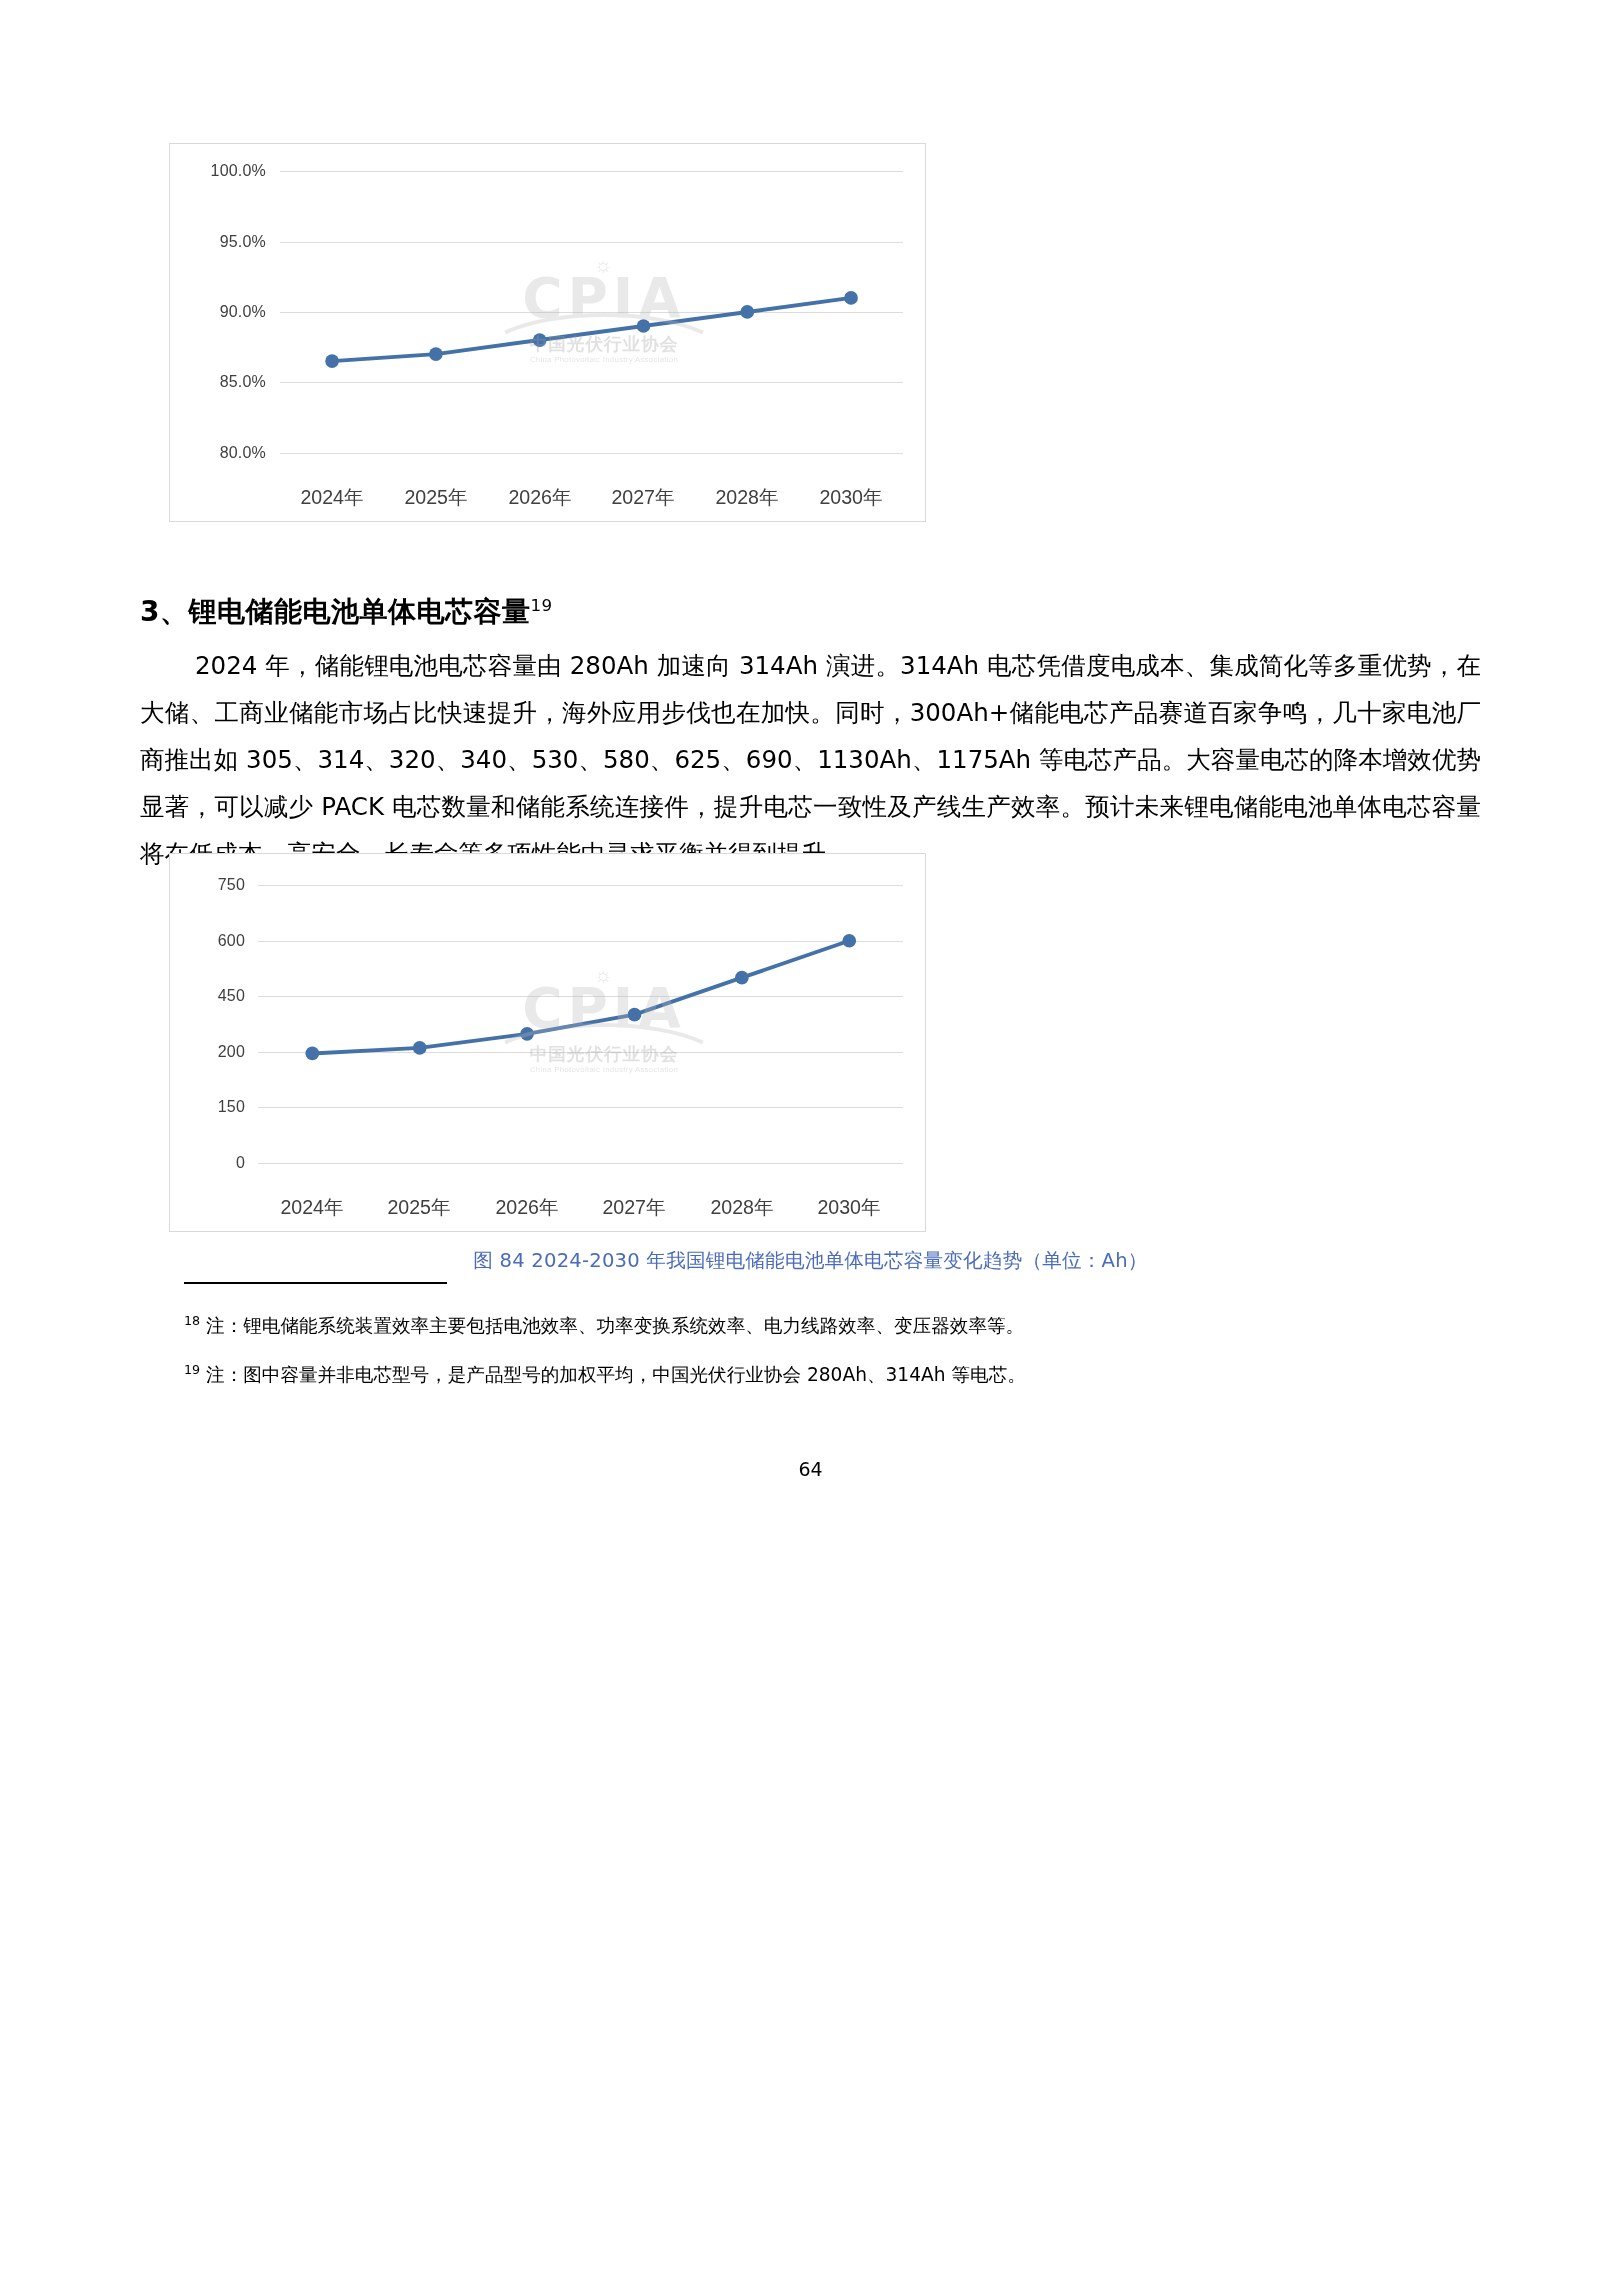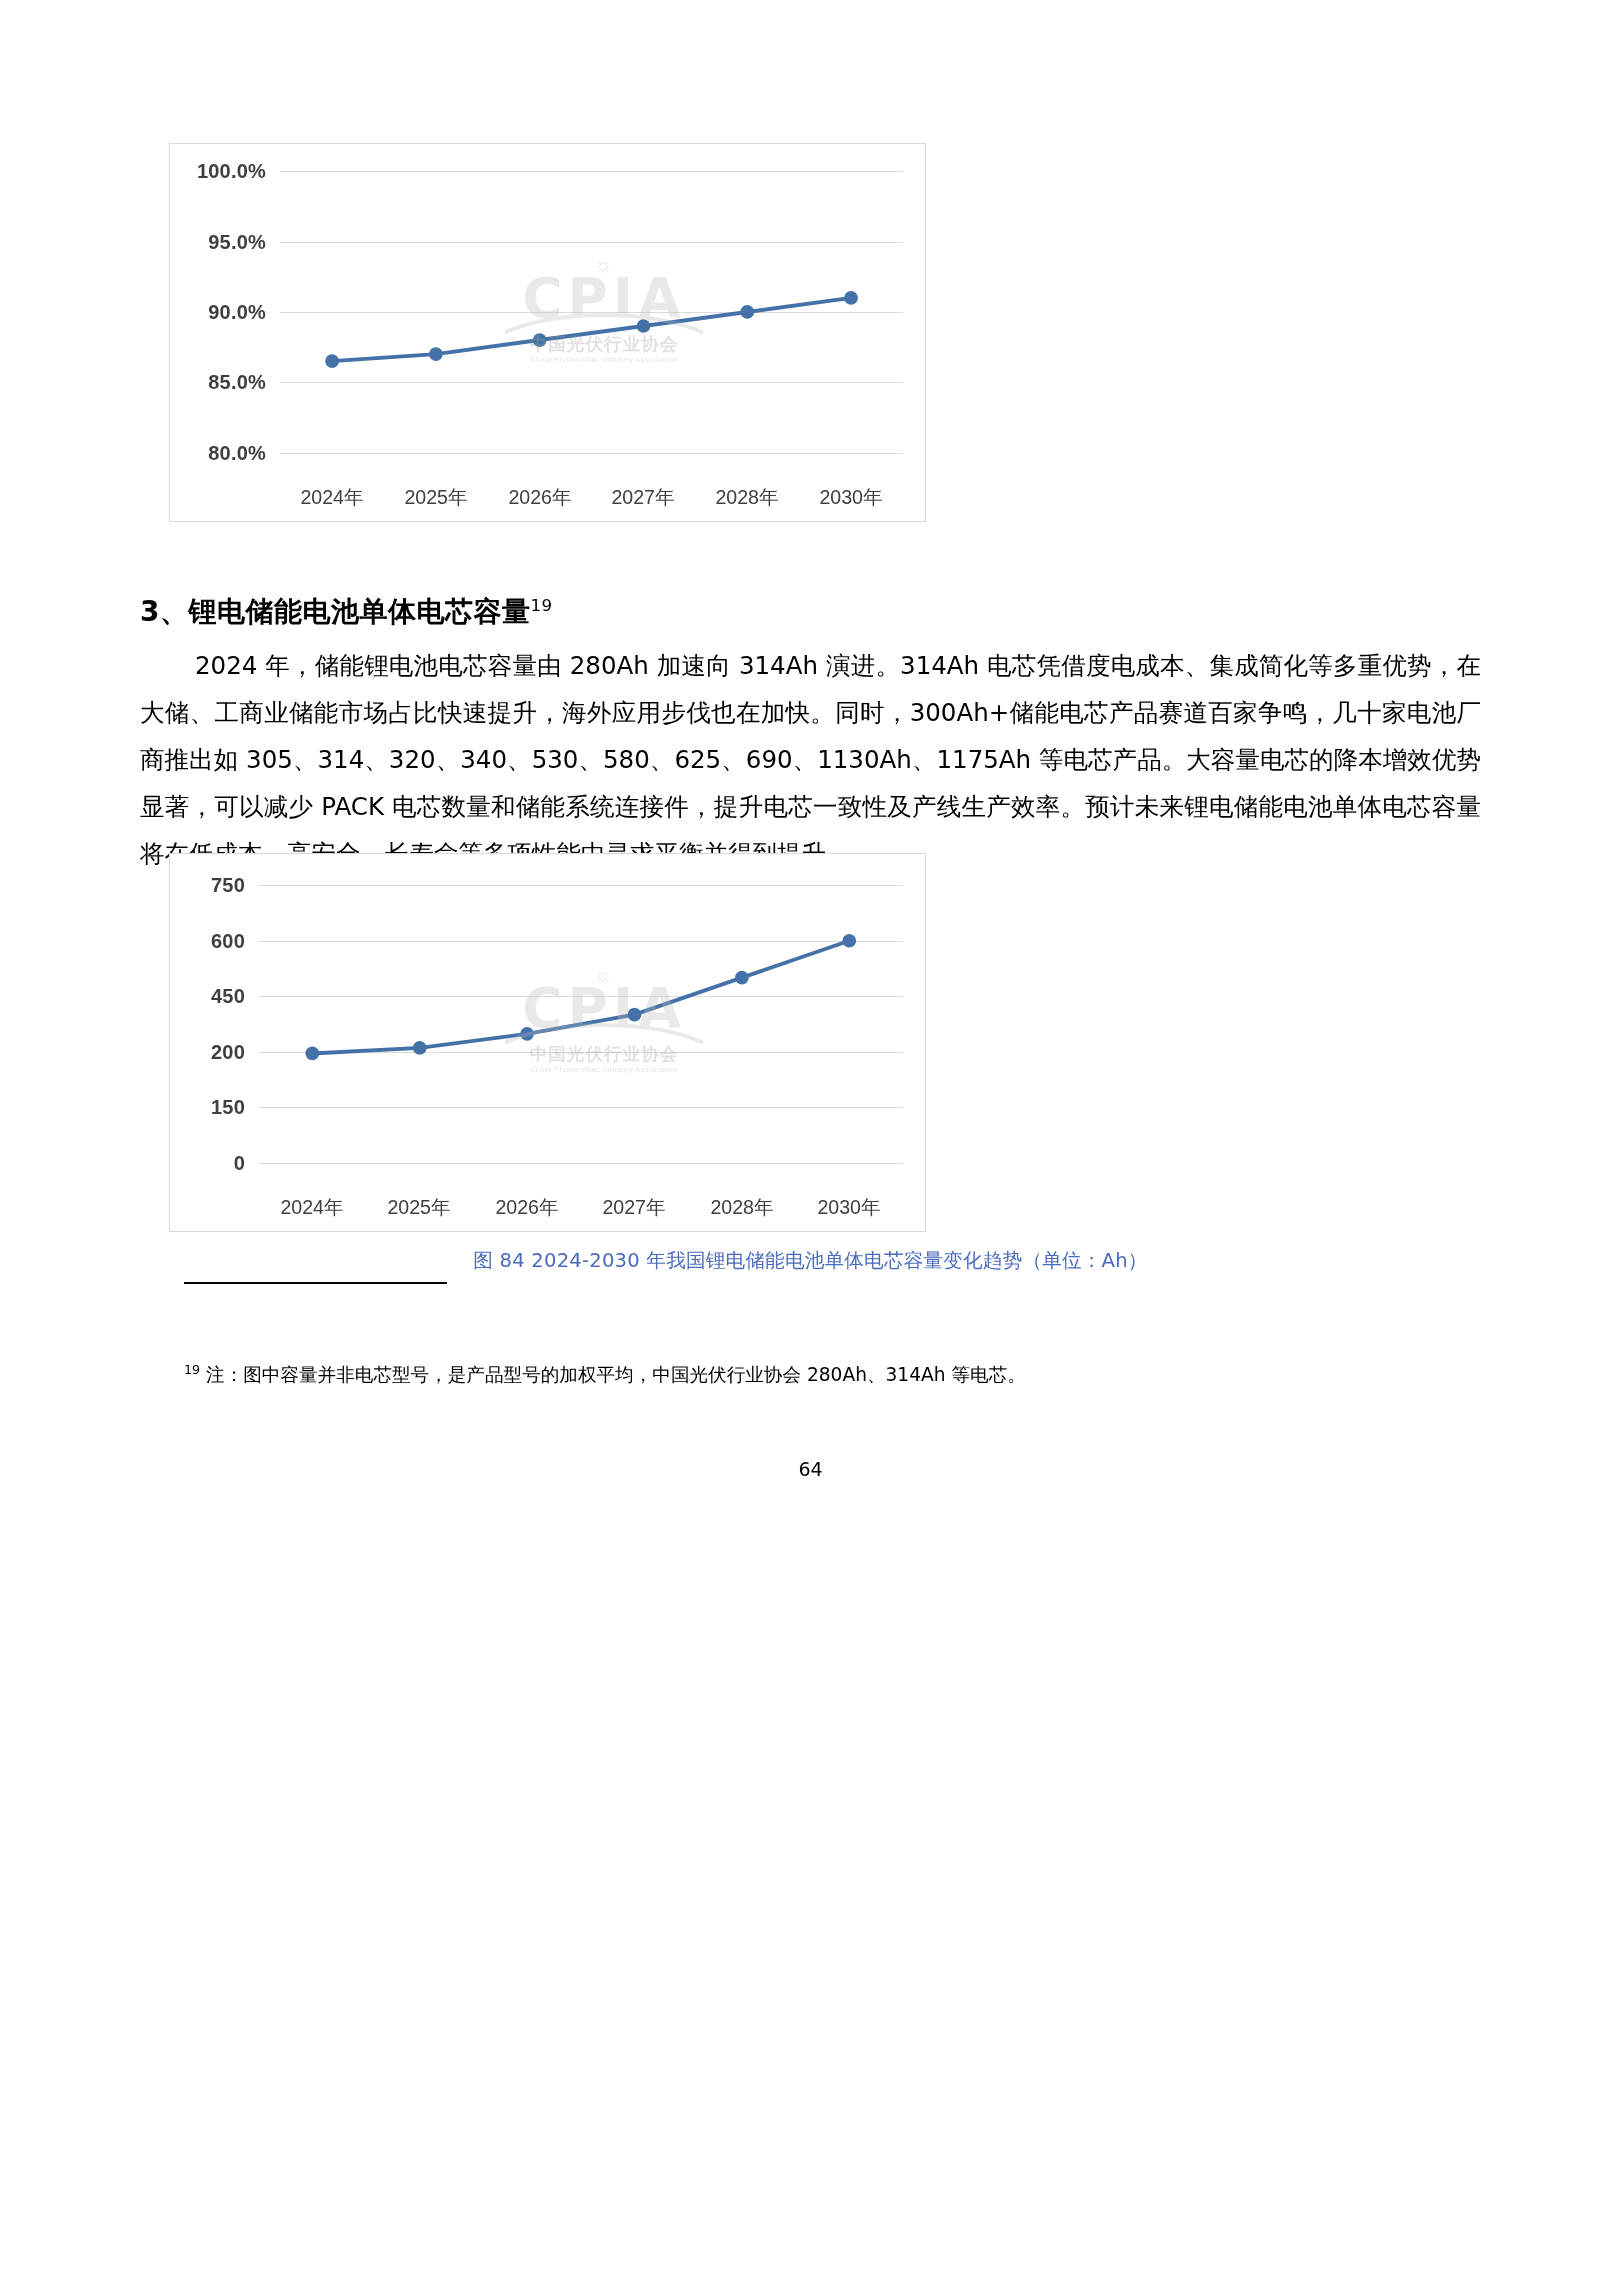--- a/index.html
+++ b/index.html
@@ -33,25 +33,24 @@
   .gridline{
     position:absolute;
     left:0;right:0;
     height:1px;
     background:#dcdcdc;
   }
   .ytick{
     position:absolute;
     right:0;
     transform:translateY(-50%);
-    font-size:20px;
+    font-size:16px;
     color:#3f3f3f;
     white-space:nowrap;
     letter-spacing:0.2px;
-    font-weight:bold;
   }
   .xtick{
     position:absolute;
     transform:translateX(-50%);
     font-size:19.6px;
     color:#3f3f3f;
     white-space:nowrap;
     margin-top:16px;
   }
   .series-svg{position:absolute;left:0;top:0;overflow:visible;}
@@ -248,20 +247,23 @@
       </div>
       <div class="wm-cn">中国光伏行业协会</div>
       <div class="wm-en">China Photovoltaic Industry Association</div>
     </div>
   </div>
 
   <div class="caption" id="cap2">图 84 2024-2030 年我国锂电储能电池单体电芯容量变化趋势（单位：Ah）</div>
 
   <div class="fn-rule"></div>
 
+  <div class="footnote" id="fn18">
+    <span class="fn-num">18</span><span>注：锂电储能系统装置效率主要包括电池效率、功率变换系统效率、电力线路效率、变压器效率等。</span>
+  </div>
   <div class="footnote" id="fn19">
     <span class="fn-num">19</span><span>注：图中容量并非电芯型号，是产品型号的加权平均，中国光伏行业协会 280Ah、314Ah 等电芯。</span>
   </div>
 
   <div class="page-number">64</div>
 
 </div>
 
 
 </body></html>

